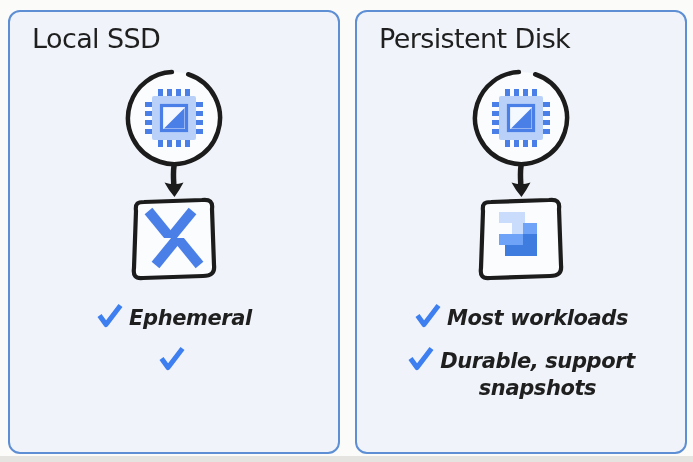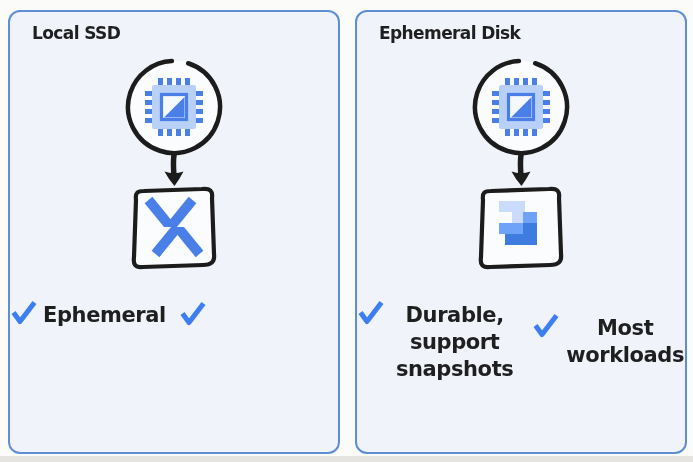--- a/index.html
+++ b/index.html
@@ -25,35 +25,36 @@
     border-radius:12px;
     display:flex;
     flex-direction:column;
     align-items:center;
     position:relative;
     z-index:1;
   }
   .panel-title {
     align-self:flex-start;
     margin:11px 0 0 22px;
-    font-size:17px;
-    font-weight:bold;
+    font-size:27px;
+    font-weight:normal;
     letter-spacing:-0.6px;
     color:var(--ink);
   }
   .flow { display:flex; flex-direction:column; align-items:center; margin-top:12px; }
   .flow .arrow { margin-top:-5px; }
   .flow .box  { margin-top:-3px; }
   .checklist {
-    margin-top:28px;
-    display:flex;
-    flex-direction:row;
+    margin-top:20px;
+    display:flex;
+    flex-direction:column;
     align-items:center;
     gap:13px;
     width:100%;
+    font-style:italic;
   }
   .check-item {
     display:flex;
     align-items:flex-start;
     justify-content:center;
     max-width:94%;
   }
   .check-item svg { flex:0 0 auto; margin:1px 5px 0 0; }
   .check-text {
     font-size:21px;
@@ -135,21 +136,21 @@
     </div>
     <div class="check-item">
       <svg width="28" height="26" viewBox="0 0 28 26">
         <path d="M3.5,12.5 L10,21.5 L24.5,2.5" fill="none" stroke="var(--accent)" stroke-width="5" stroke-linejoin="round"></path>
       </svg>
     </div>
   </div>
 </section>
 
 <section class="panel">
-  <h2 class="panel-title">Ephemeral Disk</h2>
+  <h2 class="panel-title">Persistent Disk</h2>
 
   <div class="flow">
     <svg width="104" height="104" viewBox="0 0 104 104">
       <circle cx="52" cy="52" r="46" fill="var(--shape_fill)" stroke="var(--sketch)" stroke-width="4.5" stroke-linecap="round" stroke-dasharray="272 17" transform="rotate(-72 52 52)"></circle>
       <g fill="var(--chip_mid)">
         <rect x="36" y="23" width="5" height="8"></rect>
           <rect x="45" y="23" width="5" height="8"></rect>
         <rect x="54" y="23" width="5" height="8"></rect>
           <rect x="63" y="23" width="5" height="8"></rect>
         <rect x="36" y="73" width="5" height="8"></rect>
@@ -183,25 +184,25 @@
         <path d="M24,22 H38 V44 H6 V33 H24 Z" fill="var(--pd_dark)"></path>
       </g>
     </svg>
   </div>
 
   <div class="checklist">
     <div class="check-item">
       <svg width="28" height="26" viewBox="0 0 28 26">
         <path d="M3.5,12.5 L10,21.5 L24.5,2.5" fill="none" stroke="var(--accent)" stroke-width="5" stroke-linejoin="round"></path>
       </svg>
+      <div class="check-text">Most workloads</div>
+    </div>
+    <div class="check-item">
+      <svg width="28" height="26" viewBox="0 0 28 26">
+        <path d="M3.5,12.5 L10,21.5 L24.5,2.5" fill="none" stroke="var(--accent)" stroke-width="5" stroke-linejoin="round"></path>
+      </svg>
       <div class="check-text">Durable, support
 snapshots</div>
     </div>
-    <div class="check-item">
-      <svg width="28" height="26" viewBox="0 0 28 26">
-        <path d="M3.5,12.5 L10,21.5 L24.5,2.5" fill="none" stroke="var(--accent)" stroke-width="5" stroke-linejoin="round"></path>
-      </svg>
-      <div class="check-text">Most workloads</div>
-    </div>
   </div>
 </section>
 
 <div class="bottom-strip"></div>
 
 </body></html>

